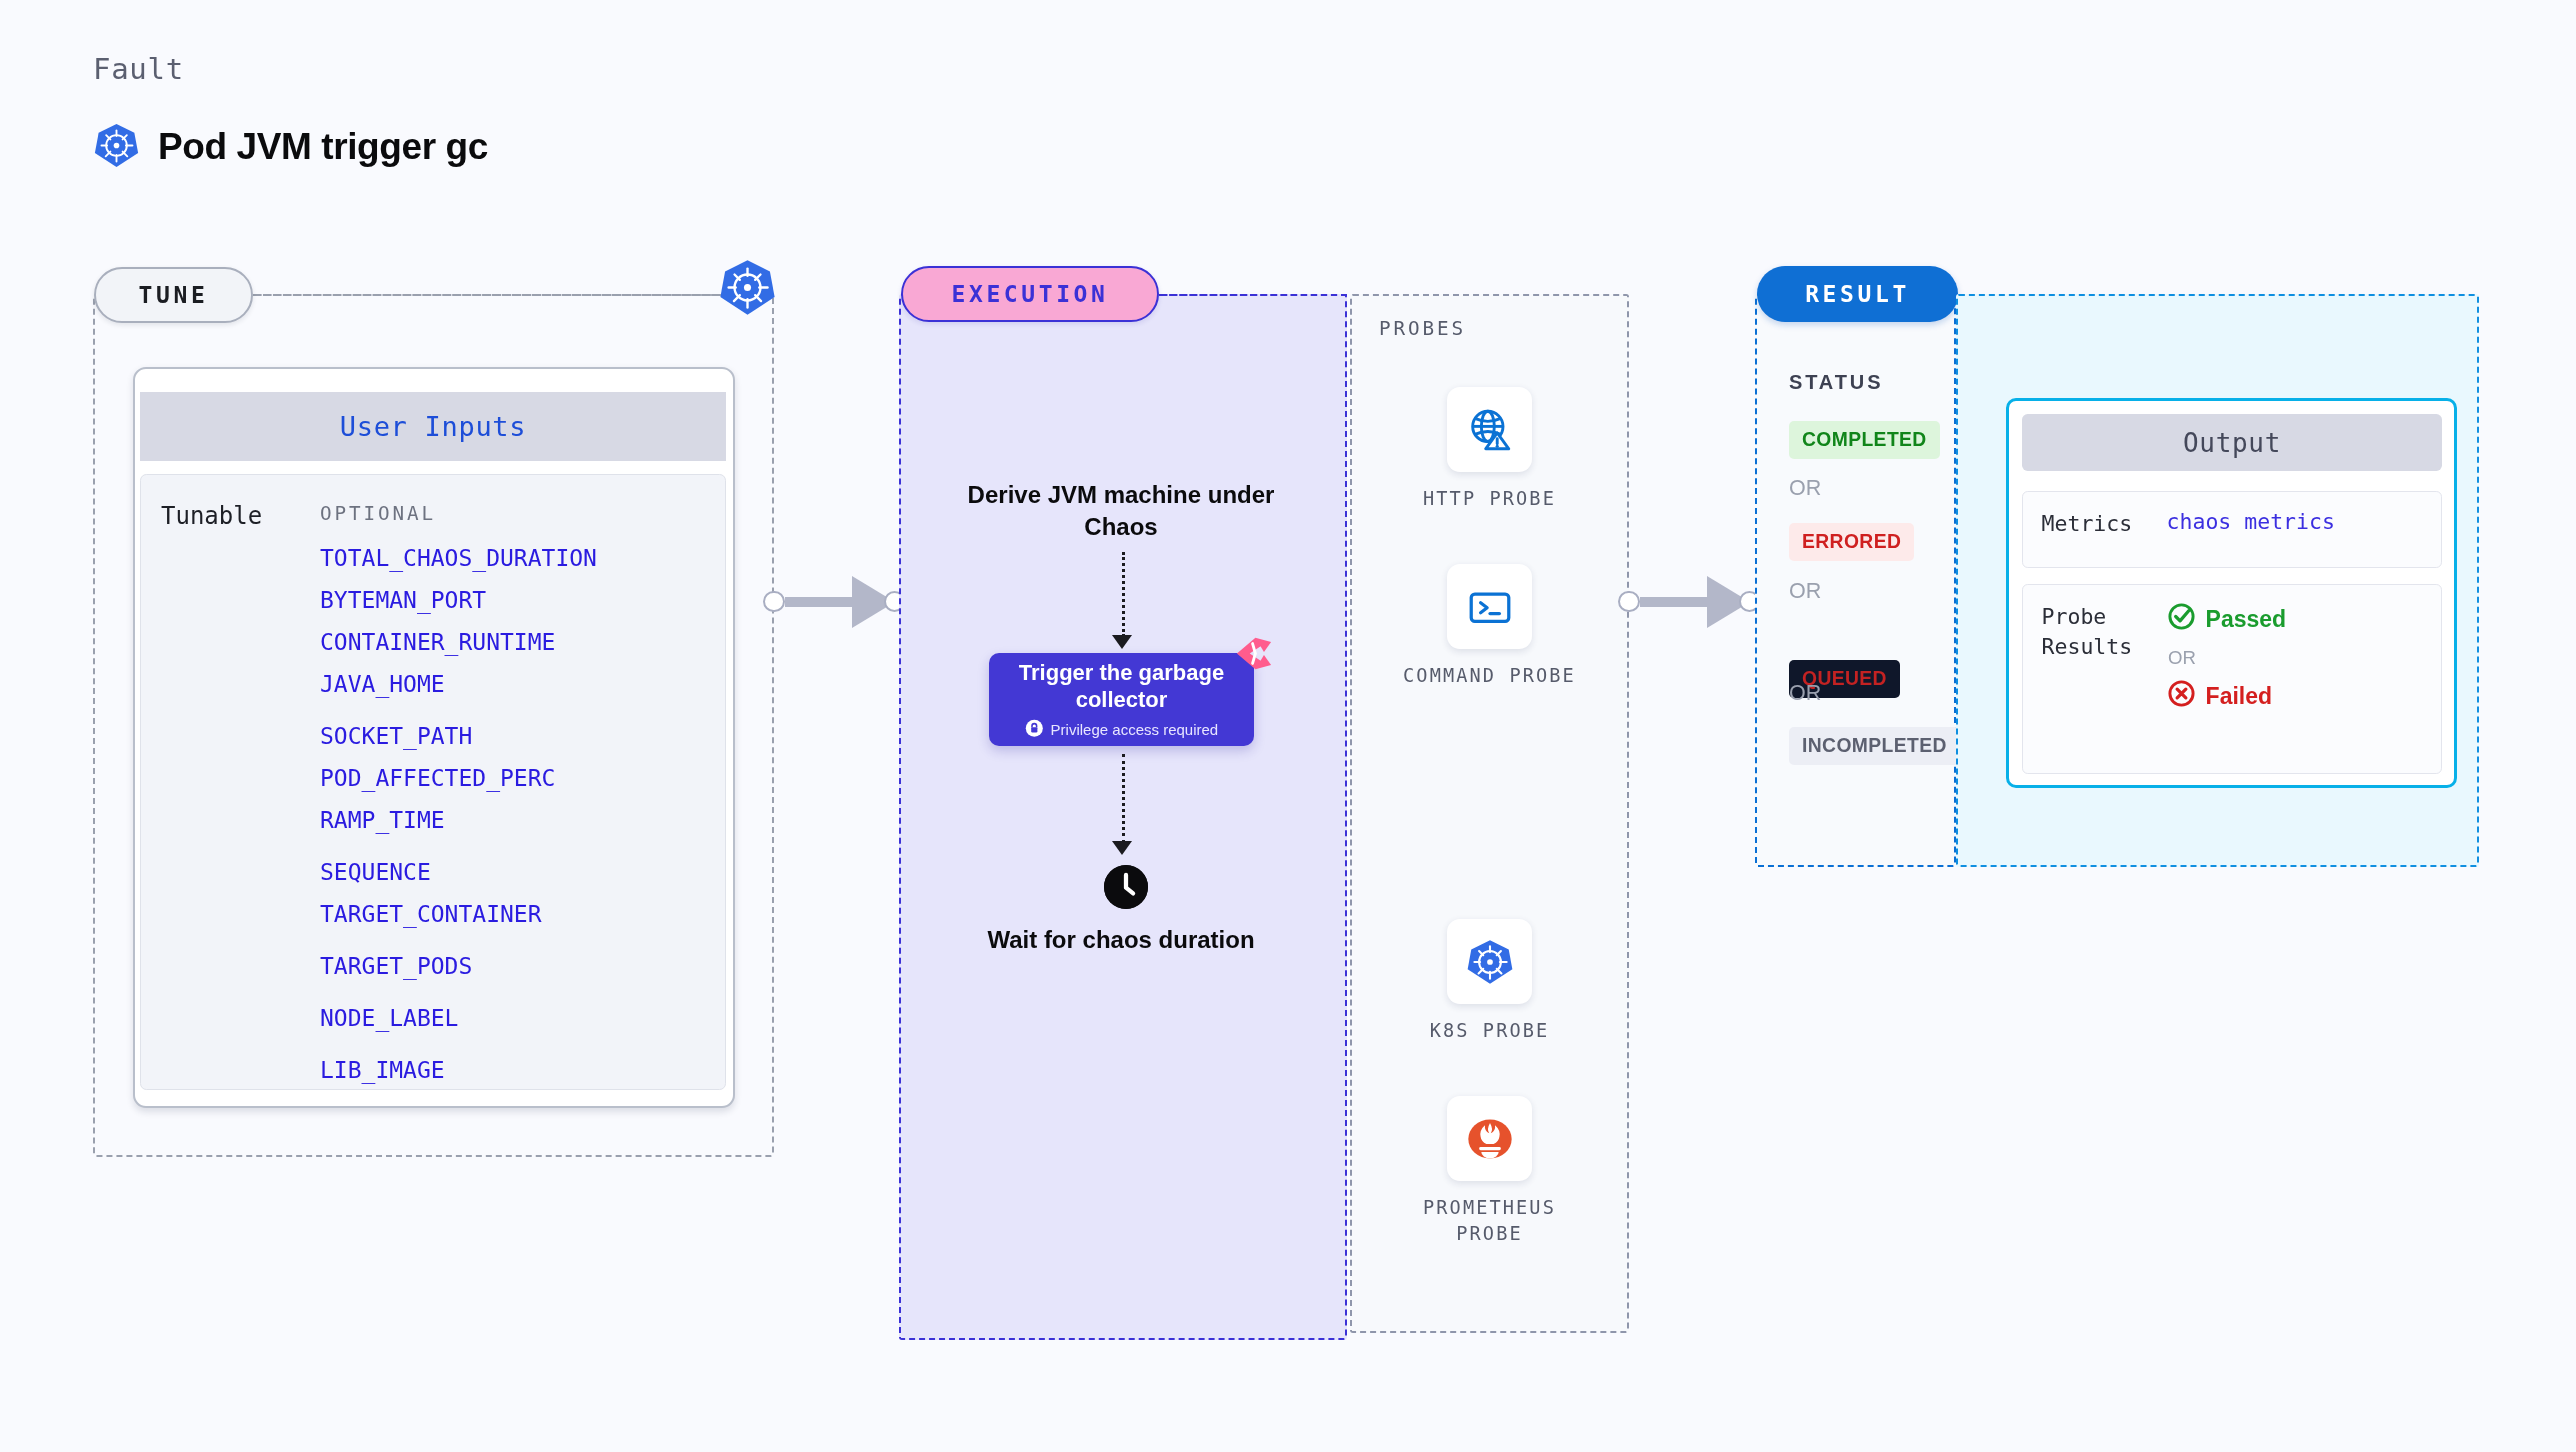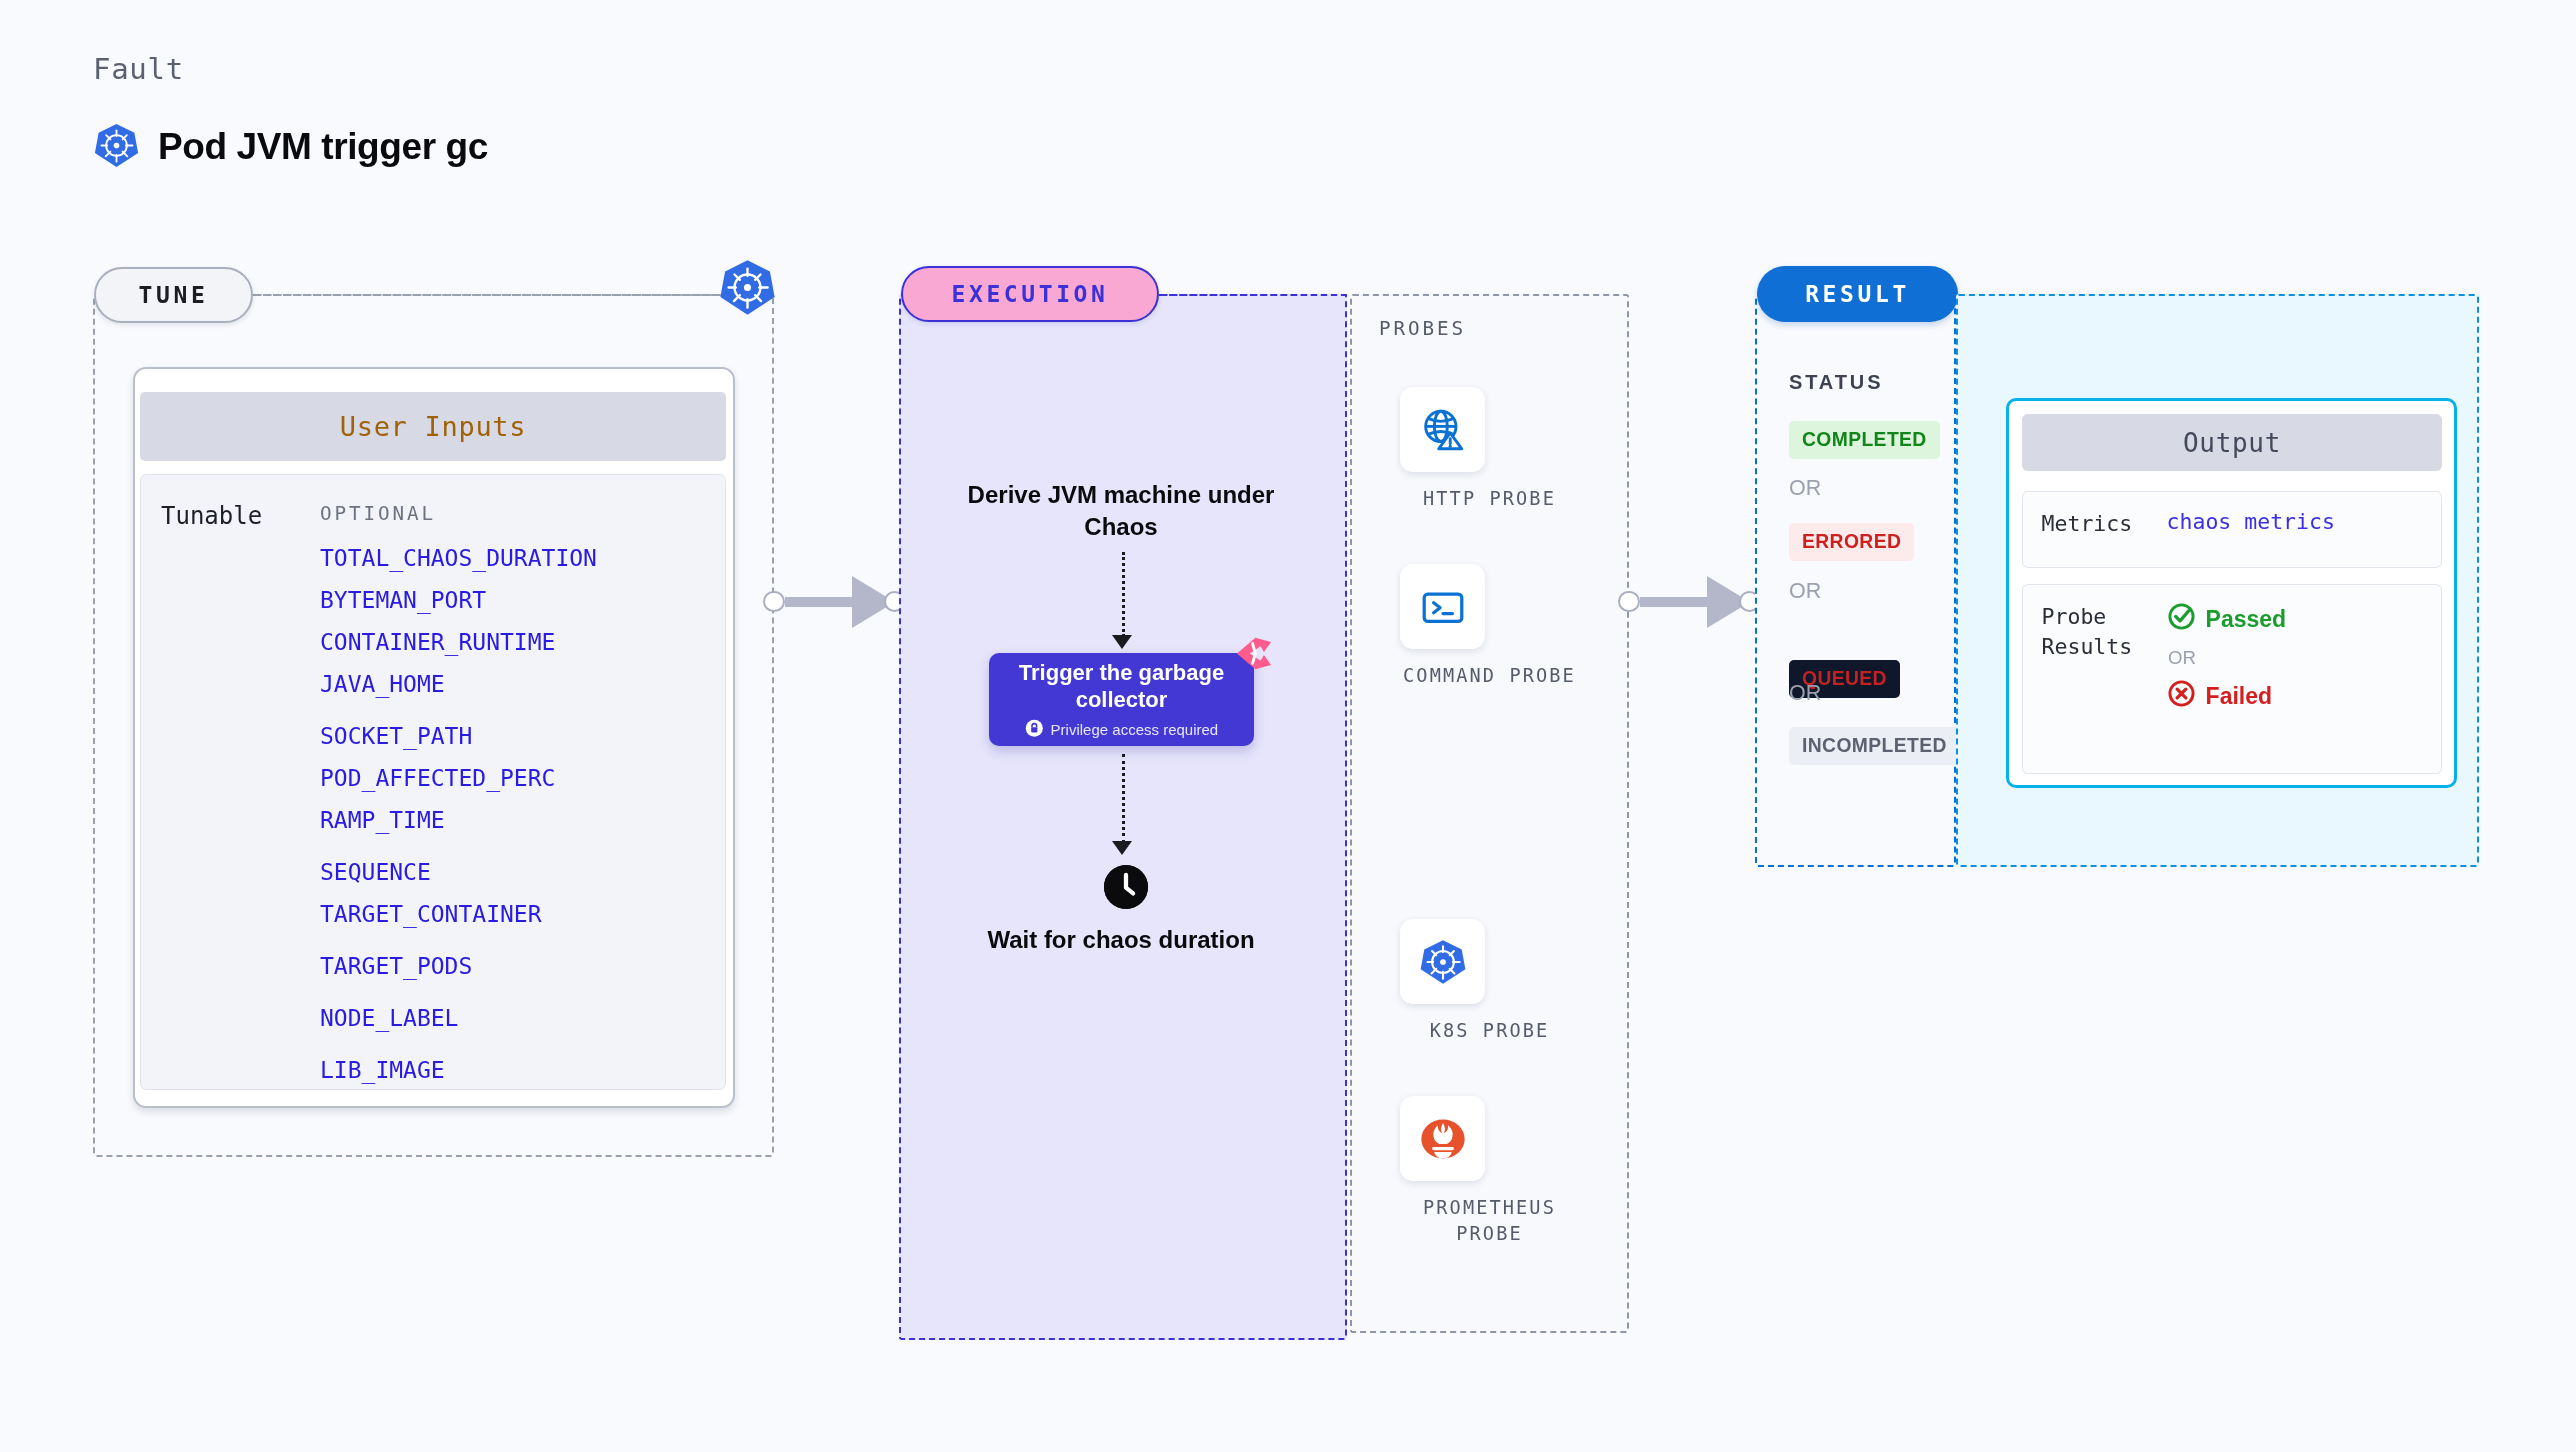--- a/index.html
+++ b/index.html
@@ -37,23 +37,23 @@
   #k8s-top { position: absolute; left: 718px; top: 258px; width: 59px; height: 59px; }
 
   
   #ui-card {
     position: absolute; left: 133px; top: 367px; width: 602px; height: 741px;
     background: #ffffff; border: 2.1px solid #b9bfcb; border-radius: 13px;
     box-shadow: 0 3.6px 7.2px rgba(25,30,60,.13);
   }
   #ui-head {
     position: absolute; left: 140px; top: 392px; width: 586px; height: 69px;
-    background: #d7d9e4; border-radius: 5px;
+    background: #d7d9e4; border-radius: 0;
     display: flex; align-items: center; justify-content: center;
-    font-family: "DejaVu Sans Mono", monospace; font-size: 27px; color: #a16207; letter-spacing: 0.7px;
+    font-family: "DejaVu Sans Mono", monospace; font-size: 27px; color: #1d4ed8; letter-spacing: 0.7px;
   }
   #ui-body {
     position: absolute; left: 140px; top: 474px; width: 586px; height: 616px;
     background: #f2f4f9; border: 1.4px solid #dfe2ea; border-radius: 6.4px;
     display: flex; padding: 27px 0 0 0;
   }
   .tunable-label {
     font-family: "DejaVu Sans Mono", monospace; font-size: 24px; color: #1d1f26;
     width: 179px; padding-left: 20px; flex: none;
   }
@@ -96,21 +96,21 @@
   #clock-icon { position: absolute; left: 1104px; top: 865px; width: 44px; height: 44px;
     border-radius: 50%; background: #0b0b0d; }
   #step2 { left: 956px; top: 924px; }
 
   
   #probes-stage { left: 1350px; top: 294px; width: 279px; height: 1039px; border-color: #8f96ab; background: #f7f9fc; }
   #probes-title {
     position: absolute; left: 1379px; top: 317px;
     font-family: "DejaVu Sans Mono", monospace; font-size: 19.3px; color: #565b6b; letter-spacing: 2.9px;
   }
-  .probe { position: absolute; left: 1400px; width: 179px; display: flex; flex-direction: column; }
+  .probe { position: absolute; left: 1400px; width: 179px; display: flex; flex-direction: column; align-items: center; }
   .probe-tile {
     width: 85px; height: 85px; background: #ffffff; border-radius: 13px;
     box-shadow: 0 2.9px 7.9px rgba(30,40,80,.11);
     display: flex; align-items: center; justify-content: center;
   }
   .probe-name {
     margin-top: 14.3px; text-align: center;
     font-family: "DejaVu Sans Mono", monospace; font-size: 18.6px; color: #565b6b;
     letter-spacing: 2.1px; line-height: 26px;
   }

